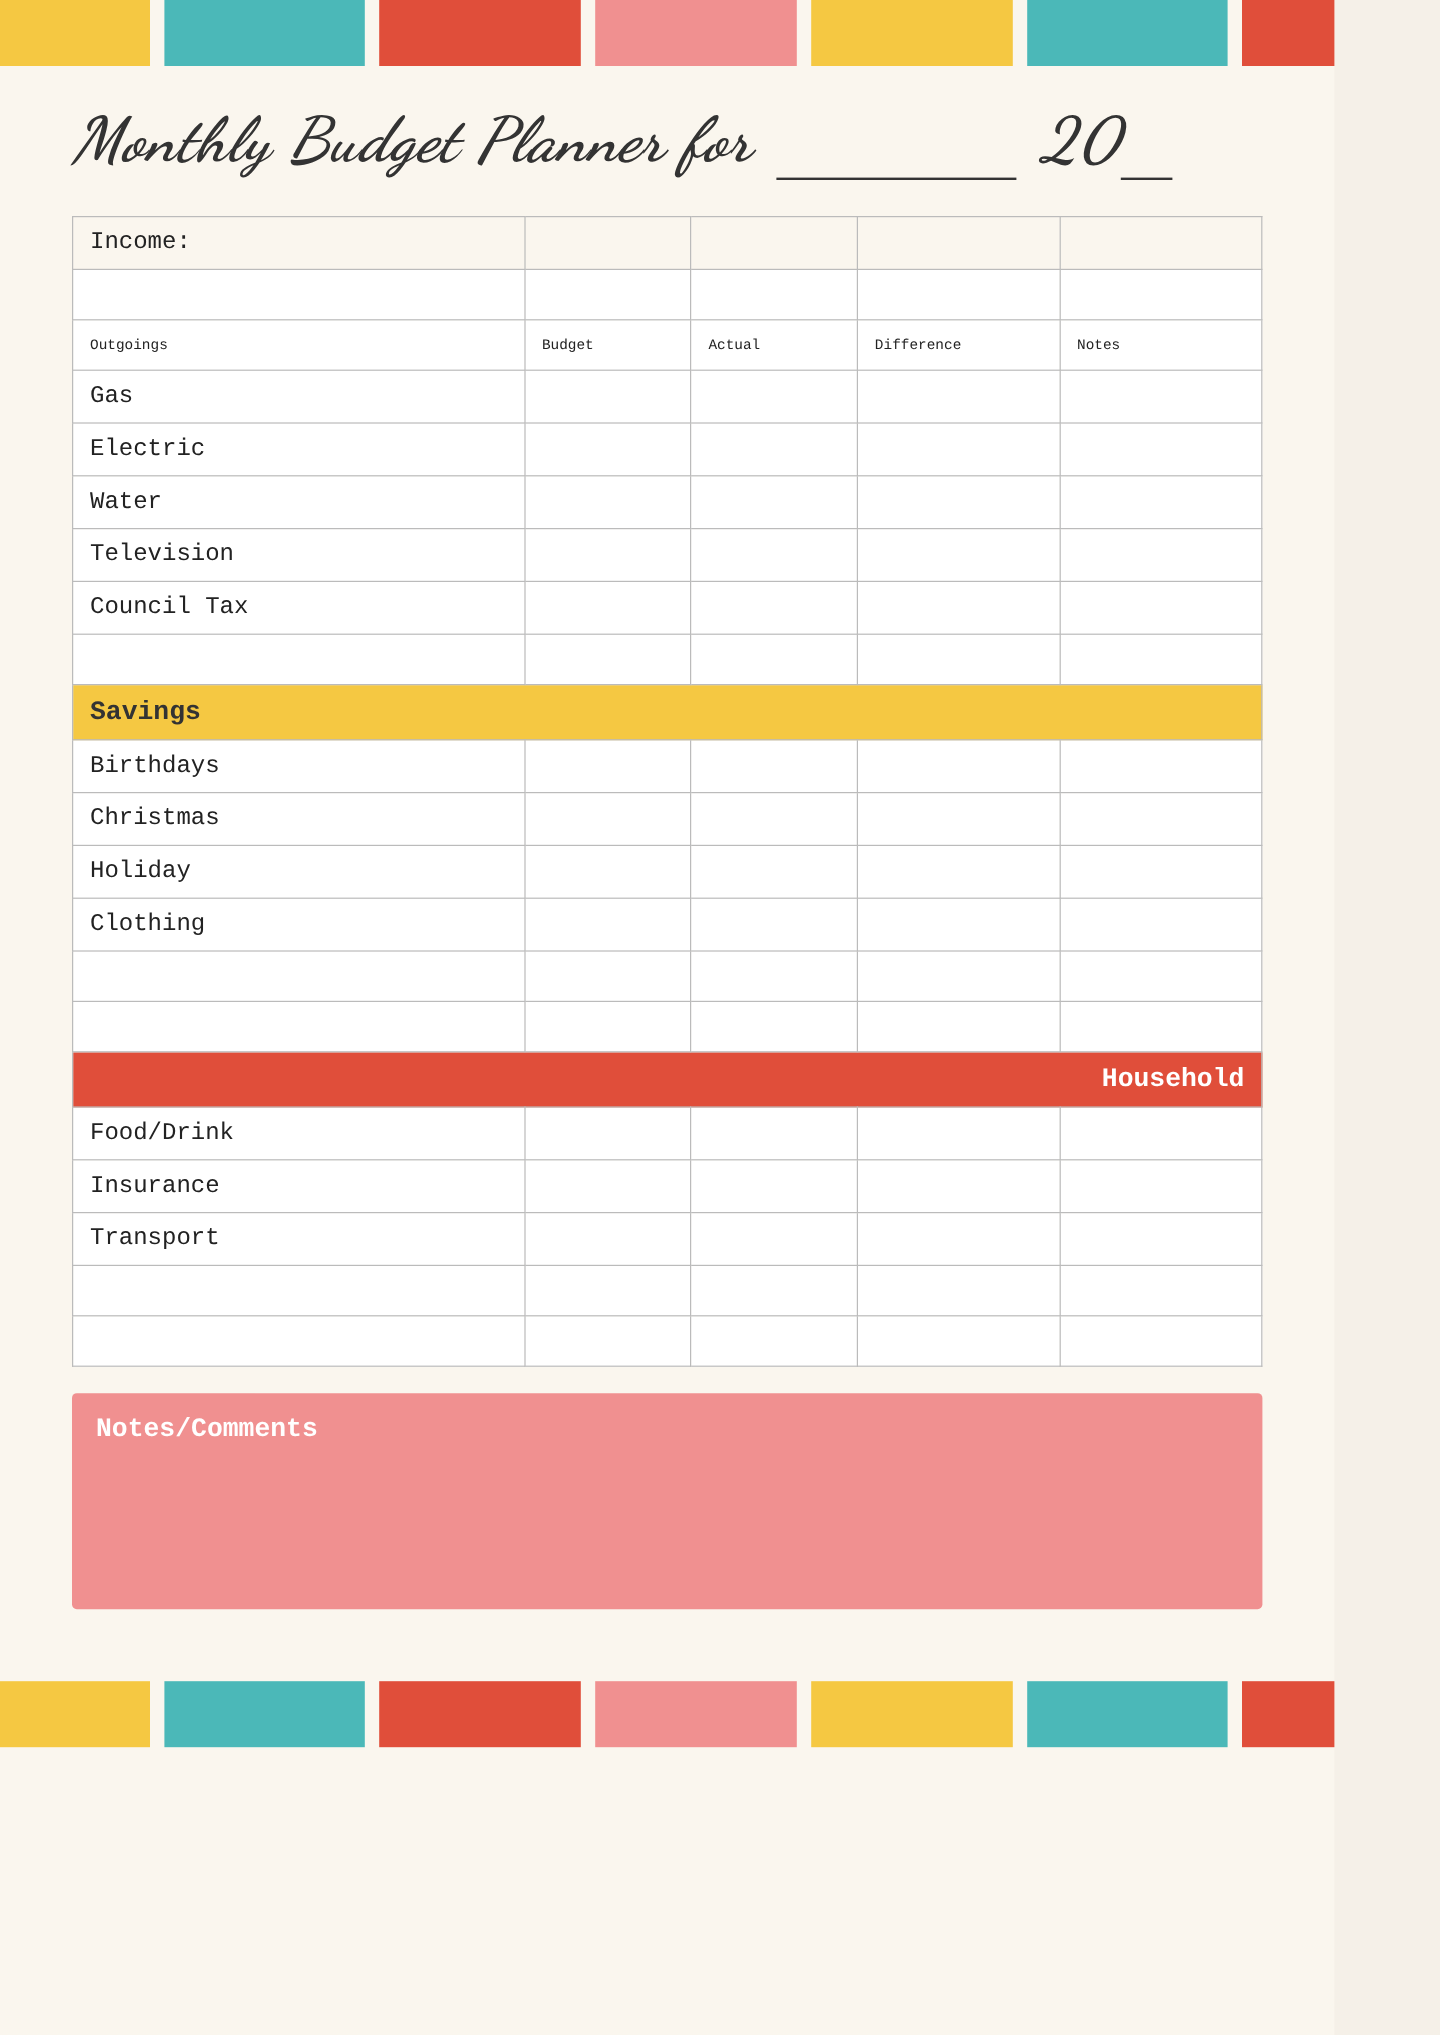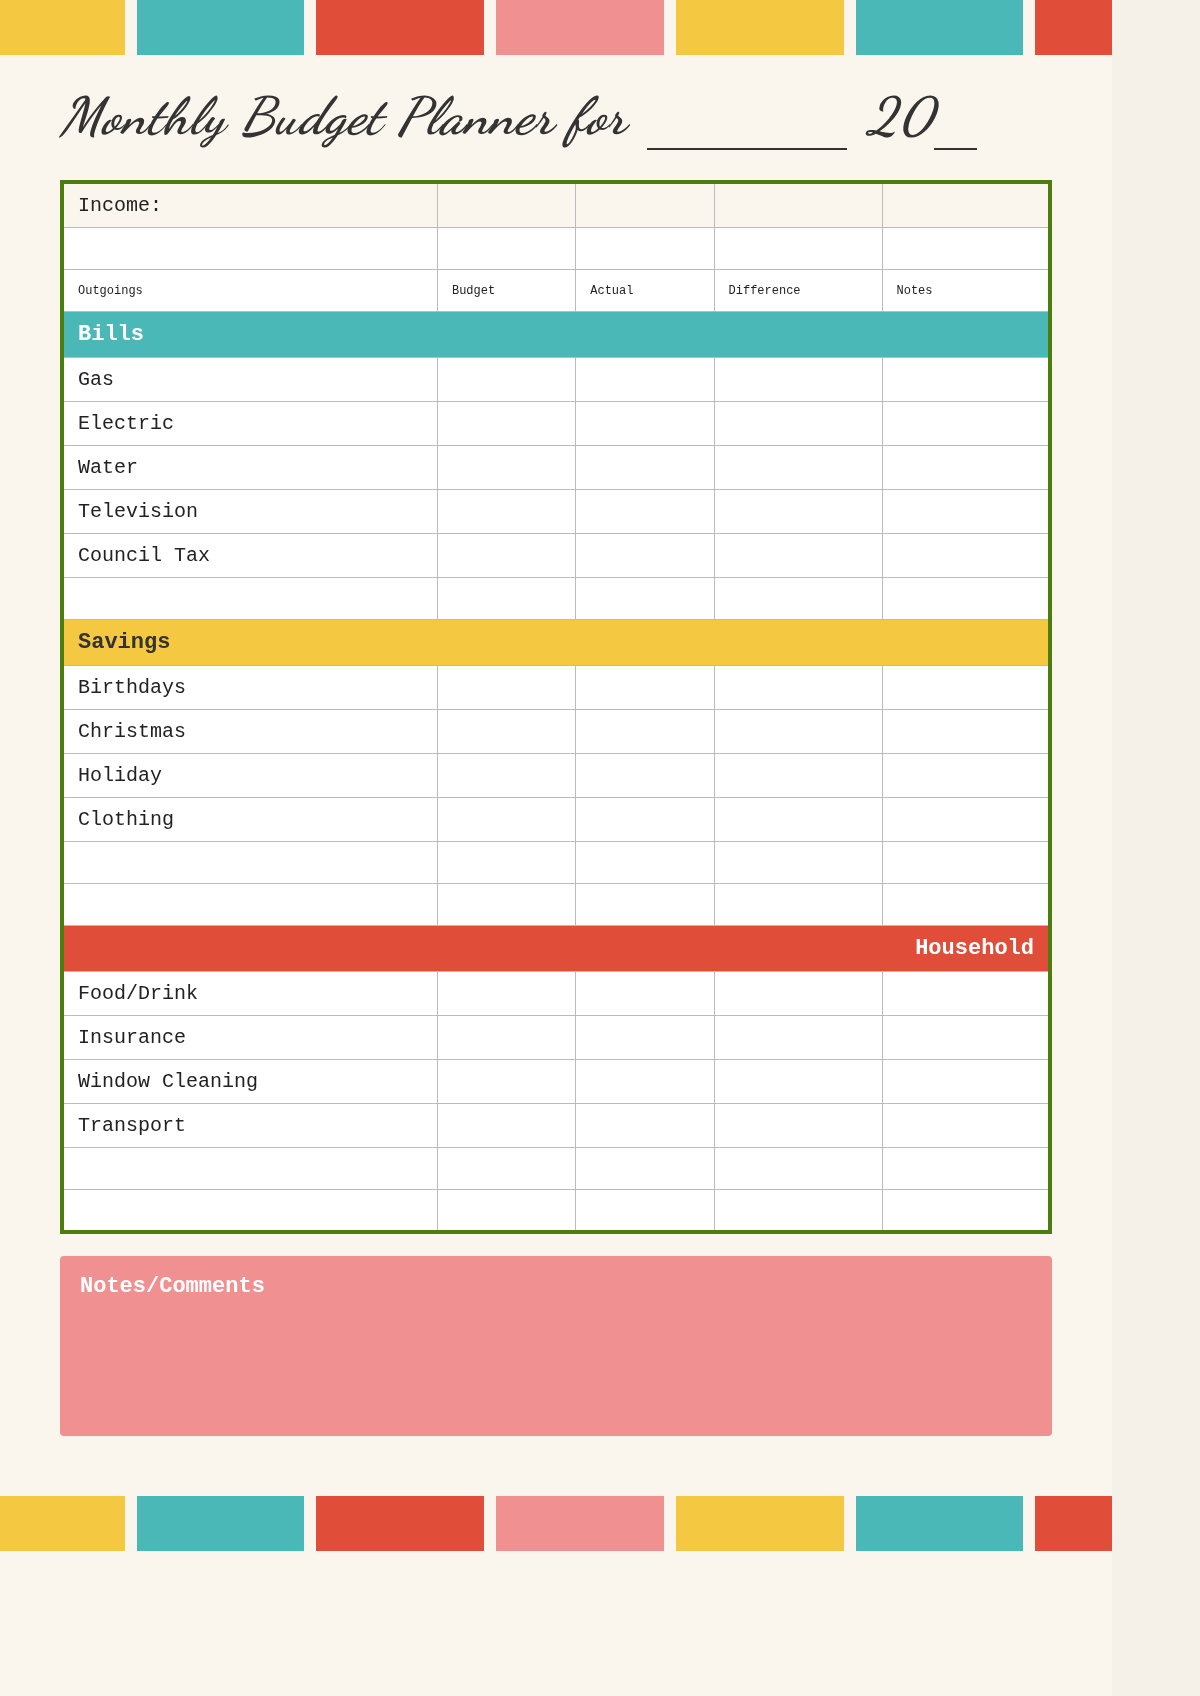--- a/index.html
+++ b/index.html
@@ -63,21 +63,21 @@
       display: inline-block;
       border-bottom: 2px solid #333;
       min-width: 200px;
       margin: 0 5px;
     }
 
     
     .budget-table {
       width: 100%;
       border-collapse: collapse;
-      border: 4px solid #4d7c0f;
+      border: 1px solid #4d7c0f;
     }
 
     .budget-table td, .budget-table th {
       border: 1px solid #bbb;
       padding: 10px 14px;
       font-size: 20px;
       color: #222;
       height: 42px;
     }
 
@@ -189,23 +189,20 @@
       </tr>
 
       <tr class="row-headers">
         <td class="col-label">Outgoings</td>
         <td class="col-budget">Budget</td>
         <td class="col-actual">Actual</td>
         <td class="col-diff">Difference</td>
         <td class="col-notes">Notes</td>
       </tr>
 
-      <tr class="section-header section-bills">
-        <td colspan="5">Bills</td>
-      </tr>
       <tr class="row-item">
         <td>Gas</td>
         <td></td>
         <td></td>
         <td></td>
         <td></td>
       </tr>
       <tr class="row-item">
         <td>Electric</td>
         <td></td>
@@ -295,27 +292,20 @@
       </tr>
       <tr class="row-item">
         <td>Food/Drink</td>
         <td></td>
         <td></td>
         <td></td>
         <td></td>
       </tr>
       <tr class="row-item">
         <td>Insurance</td>
-        <td></td>
-        <td></td>
-        <td></td>
-        <td></td>
-      </tr>
-      <tr class="row-item">
-        <td>Window Cleaning</td>
         <td></td>
         <td></td>
         <td></td>
         <td></td>
       </tr>
       <tr class="row-item">
         <td>Transport</td>
         <td></td>
         <td></td>
         <td></td>

